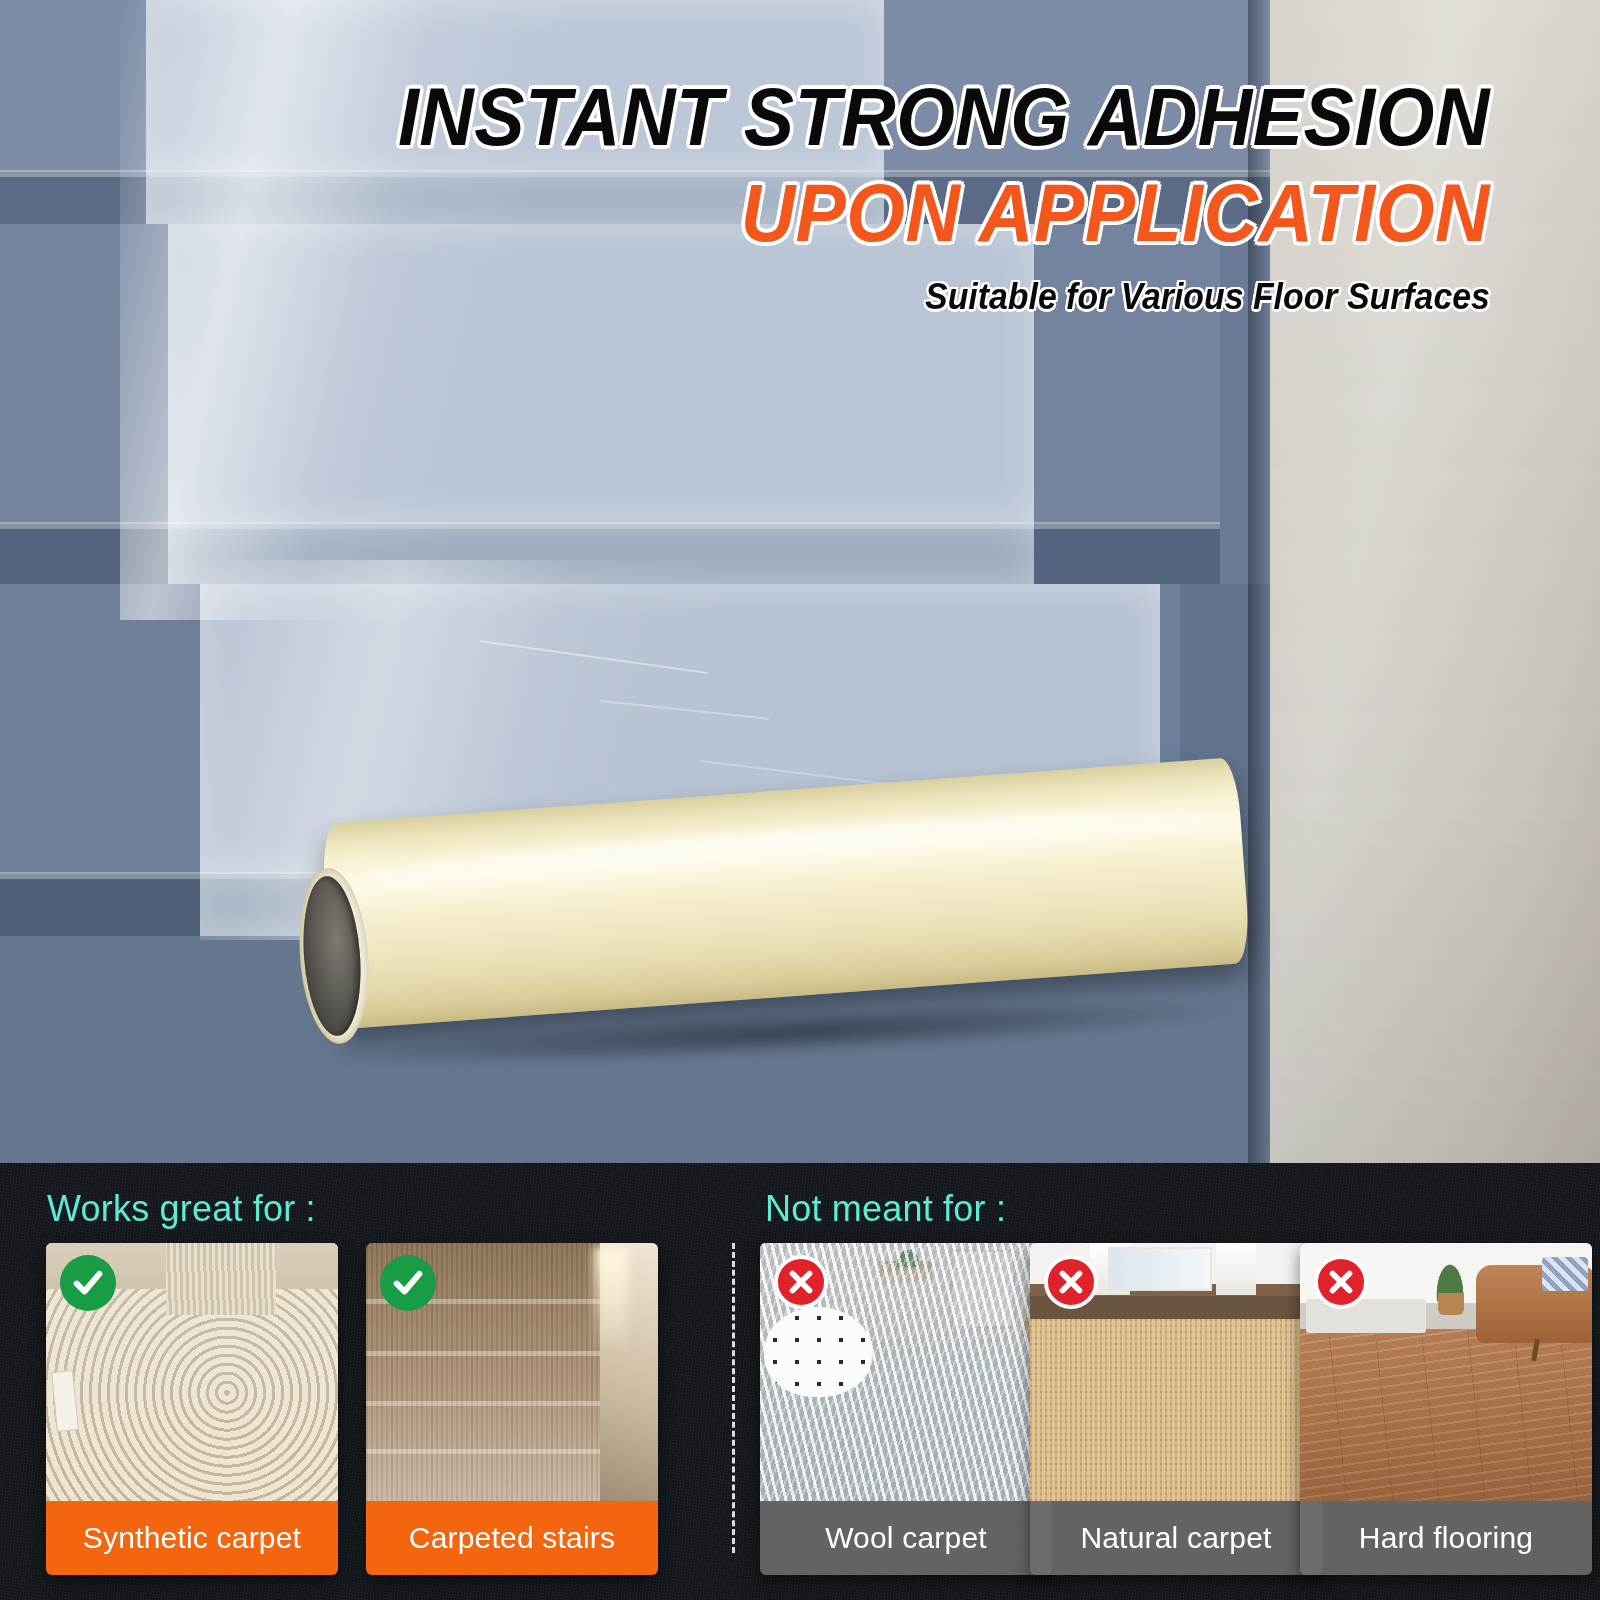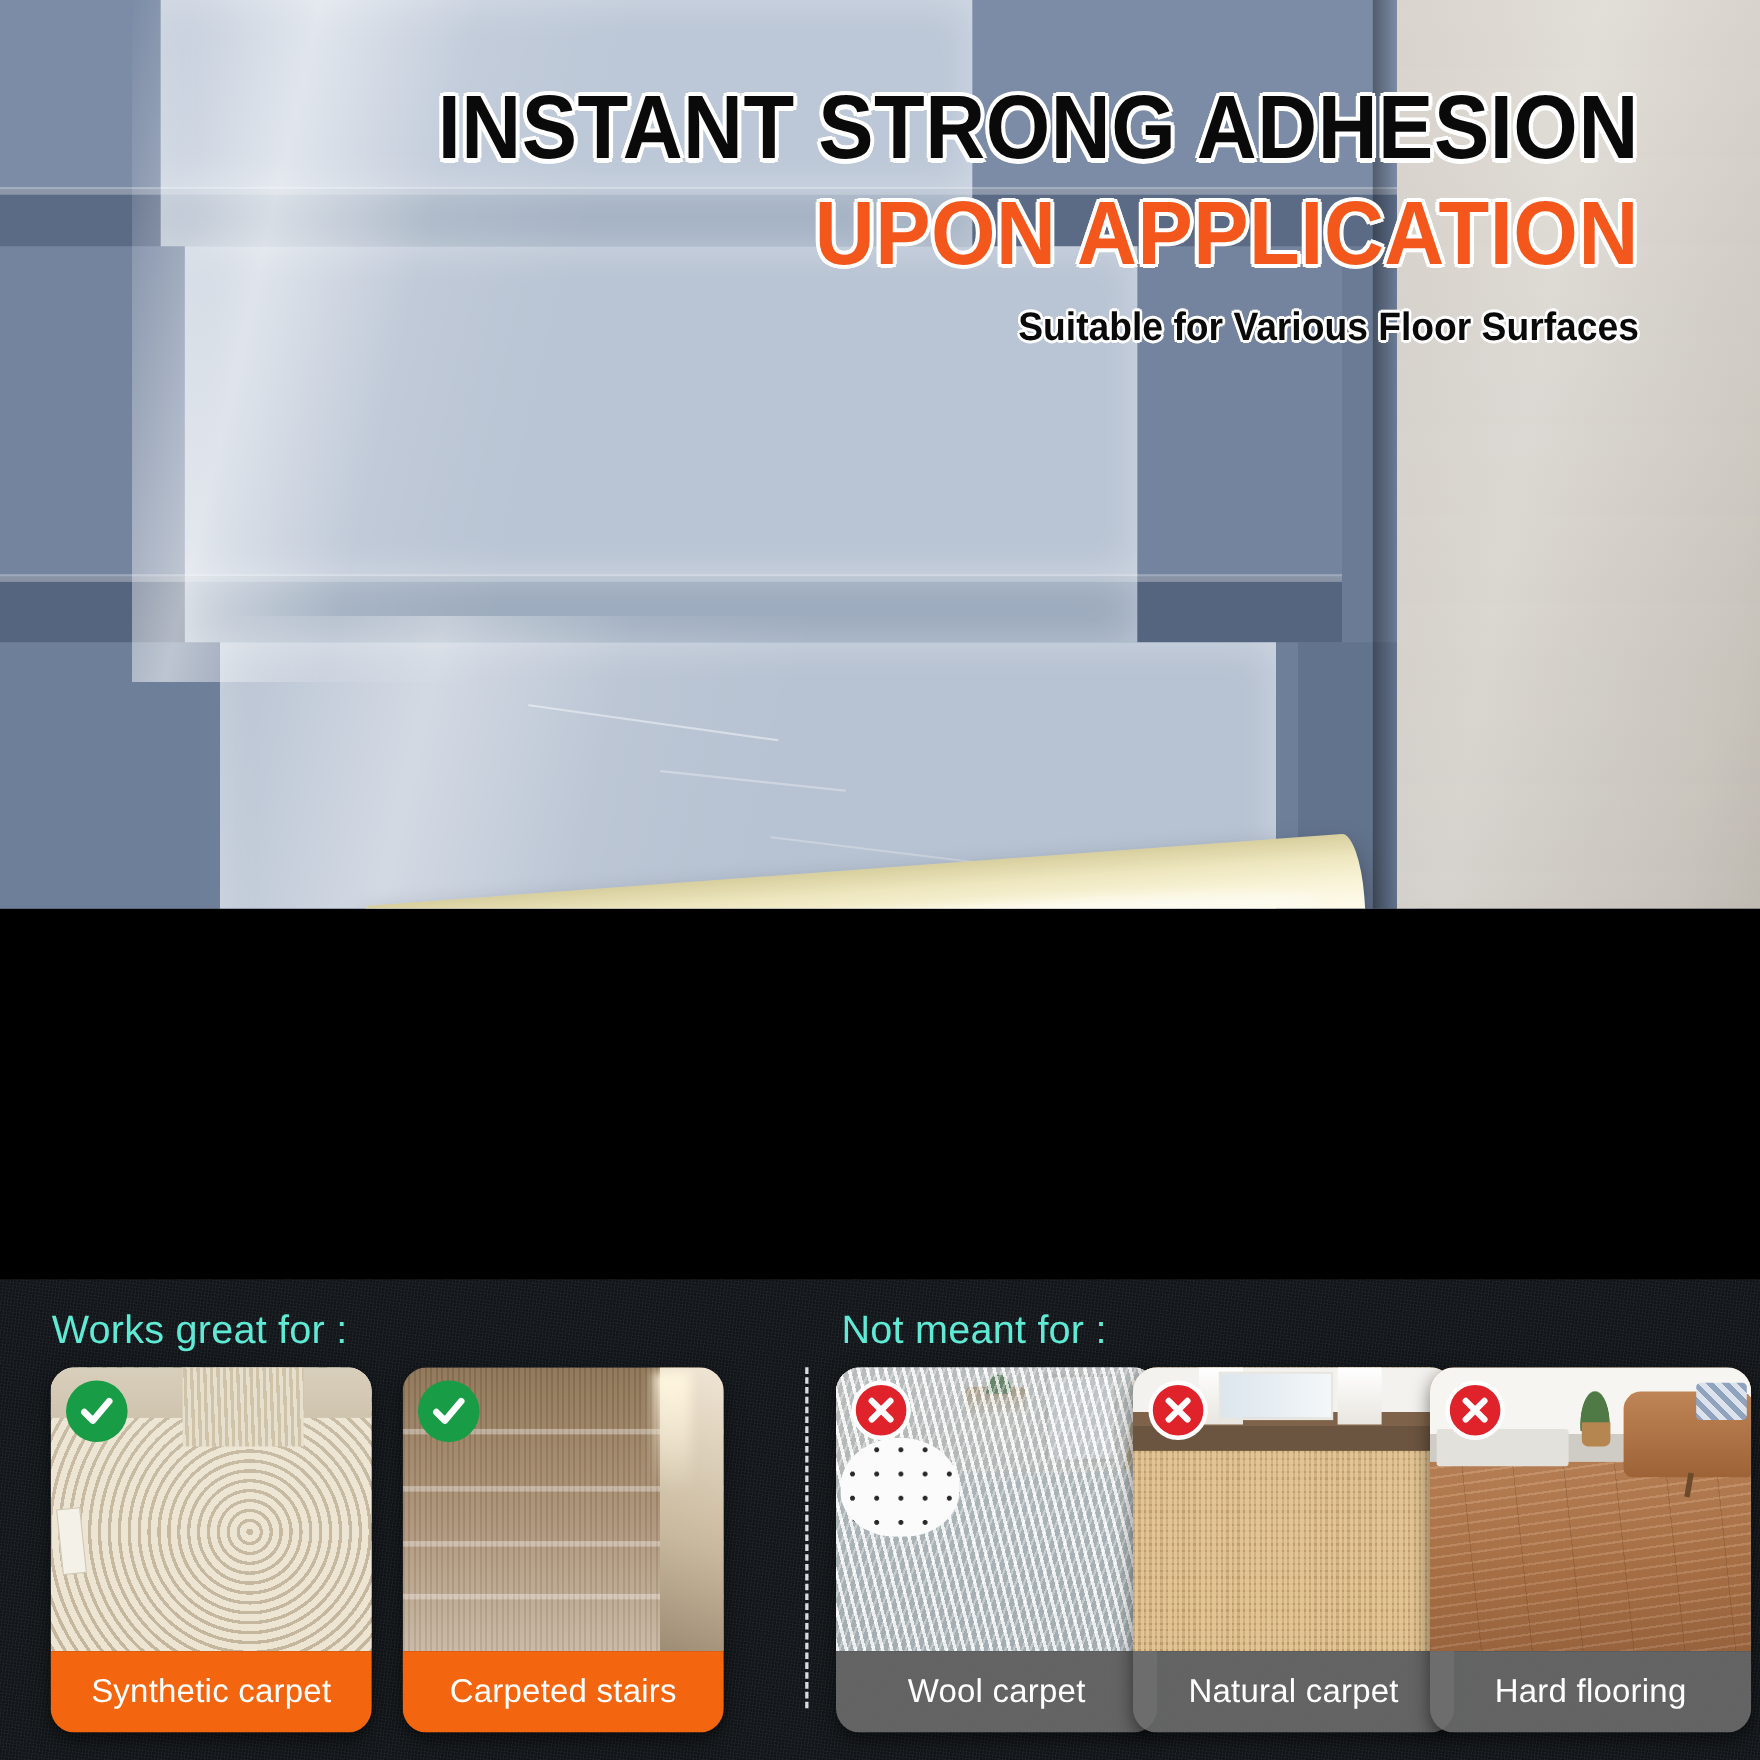--- a/index.html
+++ b/index.html
@@ -2,22 +2,22 @@
 <html><head>
 <meta charset="utf-8">
 <style>
   * { margin:0; padding:0; box-sizing:border-box; }
   html,body { width:1600px; height:1600px; overflow:hidden; background:#000; }
   body { font-family:"Liberation Sans", sans-serif; }
 
   #root { position:relative; width:1600px; height:1600px; overflow:hidden; }
 
   
-  .hero { position:absolute; left:0; top:0; width:1600px; height:826px; overflow:hidden;
-          background:#6A7C95; }
+  .hero { position:absolute; left:0; top:0; width:1600px; height:1163px; overflow:hidden;
+          background:#6A7C95;font-style:italic; }
 
   
   .wall { position:absolute; right:0; top:0; width:330px; height:1163px;
           background:linear-gradient(100deg,#D9D4CD 0%, #E2DED8 35%, #D3CEC6 75%, #C3BDB4 100%); }
   .wall:after{ content:""; position:absolute; inset:0;
           background:
             linear-gradient(180deg, rgba(255,255,255,.18), rgba(0,0,0,.10) 70%, rgba(0,0,0,.22));
           mix-blend-mode:multiply; opacity:.5;}
   .wall-edge{ position:absolute; right:330px; top:0; width:22px; height:1163px;
           background:linear-gradient(90deg, rgba(0,0,0,.35), rgba(0,0,0,0)); }
@@ -123,21 +123,21 @@
 
   .sect-title{ position:absolute; color:#5eead4; font-size:36px; font-weight:400;
      letter-spacing:.2px; white-space:nowrap; z-index:3; }
   .st-left { left:47px; top:1188px; }
   .st-right{ left:765px; top:1188px; }
 
   .divider{ position:absolute; left:732px; top:1243px; width:0; height:310px;
      border-left:3px dashed #D9DDE1; z-index:3; }
 
   
-  .card{ position:absolute; border-radius:22px; overflow:hidden; z-index:4;
+  .card{ position:absolute; border-radius:6px; overflow:hidden; z-index:4;
          box-shadow:0 6px 16px rgba(0,0,0,.5); }
   .card .photo{ position:absolute; left:0; top:0; right:0; bottom:74px; overflow:hidden; }
   .card .label{ position:absolute; left:0; right:0; bottom:0; height:74px;
      display:flex; align-items:center; justify-content:center;
      color:#fff; font-size:30px; font-weight:400; letter-spacing:.2px; }
   .card.ok  { width:292px; height:332px; top:1243px; }
   .card.ok .label{ background:#F4650F; }
   .card.no  { width:292px; height:332px; top:1243px; }
   .card.no  .label{ background:rgba(110,110,110,.88);margin-top:32px; }
   .c-ok-1{ left:46px; }   .c-ok-2{ left:366px; }

